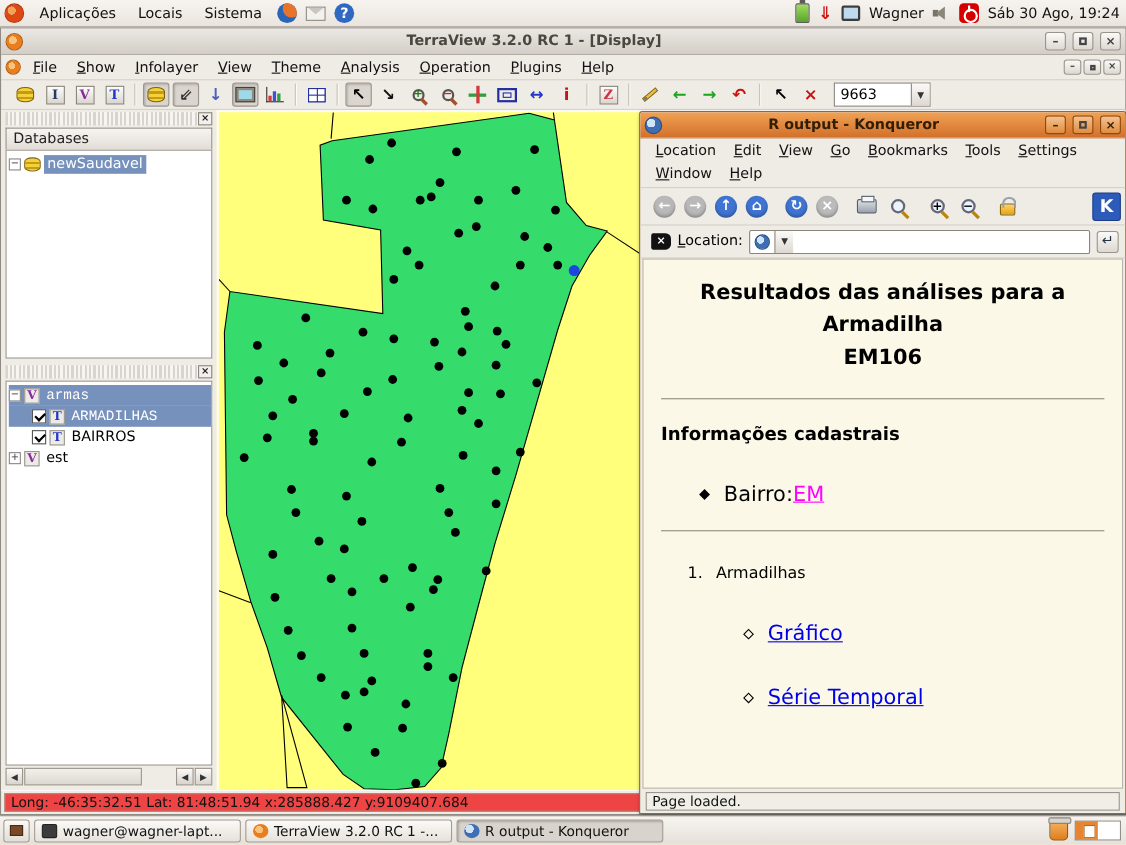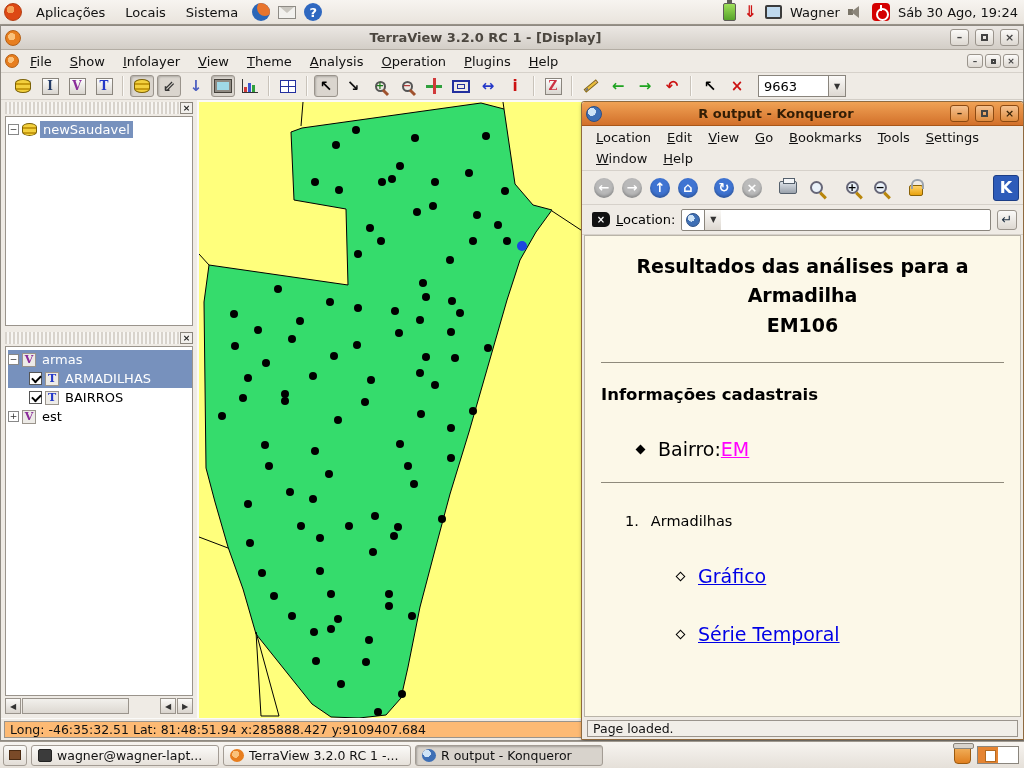--- a/index.html
+++ b/index.html
@@ -104,33 +104,33 @@
   .layer-icon i { width:10px; height:7px; background:#35DC35; border:1px solid #116611; transform:skewX(-25deg); display:block; }
   .v-icon,.t-icon { width:14px; height:14px; border:1px solid #9A948C; background:#EDEBE7; font-weight:bold; font-size:11px;
      display:flex; align-items:center; justify-content:center; font-family:"DejaVu Serif",serif; flex:none; }
   .v-icon { color:#8A2B9A; } .t-icon { color:#2438C8; }
   .checkbox { width:13px; height:13px; border:1px solid #555; background:#fff; position:relative; flex:none; }
   .checkbox.checked:after { content:""; position:absolute; left:2px; top:2px; width:7px; height:4px;
      border-left:2px solid #000; border-bottom:2px solid #000; transform:rotate(-45deg); }
   .tlabel { font-size:13px; padding:1px 3px; color:#000;text-align:right; }
   .sel { background:#7791BD; color:#fff; }
   .trow.rowsel { background:#7791BD; }
-  .trow.rowsel .tlabel { color:#fff; }
+  .trow.rowsel .tlabel { color:#fff;font-family:Liberation Mono, monospace; }
   .hscroll { height:16px; margin-top:2px; display:flex; align-items:stretch; gap:1px; }
   .sbtn { width:16px; background:linear-gradient(#FBFAF8,#D8D3CC); border:1px solid #9A948C; font-size:8px; color:#333;
      display:flex; align-items:center; justify-content:center; }
   .sthumb { flex:1; background:linear-gradient(#F2F0EC,#DDD8D1); border:1px solid #9A948C; margin-right:30px; }
 
   .map-area { position:relative; flex:1; border-left:2px solid #FBFAF8; border-top:2px solid #FBFAF8; background:#FFFF7C; overflow:hidden; }
   .map-area svg { position:absolute; left:0; top:0; }
   .map-dot { position:absolute; width:8px; height:8px; border-radius:50%; background:#000; transform:translate(-50%,-50%); }
   .map-dot.selpt { width:10px; height:10px; background:#1B46E0; }
 
   .tv-status { height:22px; border-top:1px solid #FBFAF8; display:flex; align-items:center; }
-  .status-field { flex:1; margin:2px 3px; border:1px solid #9A948C; background:#fdba74; height:17px;
+  .status-field { flex:1; margin:2px 3px; border:1px solid #9A948C; background:#ef4444; height:17px;
      display:flex; align-items:center; padding:0 5px; font-size:12.5px; color:#111; white-space:nowrap; }
 
   
   #kq-win { left:581px; top:101px; width:443px; height:639px; border-color:#8F6A3F; display:flex; flex-direction:column; border-radius:3px 3px 0 0; }
   .kq-menubar { min-height:44px; display:flex; flex-wrap:wrap; align-items:center; padding:1px 6px; border-bottom:1px solid #D6D1CA; }
   .kq-menubar .menu-item { padding:3px 8px; }
   .kq-toolbar { height:34px; display:flex; align-items:center; gap:4px; padding:0 4px 0 10px; border-bottom:1px solid #D6D1CA; }
   .kbtn { width:24px; height:24px; display:flex; align-items:center; justify-content:center; }
   .kcirc { width:20px; height:20px; border-radius:50%; color:#fff; font-size:13px; font-weight:bold; display:flex; align-items:center; justify-content:center; line-height:1; box-shadow:inset 0 -2px 3px rgba(0,0,0,.25); }
   .kgap { margin-left:8px; }
@@ -347,20 +347,21 @@
         </span>
       </div>
 
     <div class="tv-body">
       <div class="tv-side">
 
         <div class="dock" style="height:230px">
           <div class="dock-handle">
             <span class="dock-close">×</span>
           </div>
+          <div class="dock-title">Databases</div>
           <div class="tree">
             <div class="trow">
               <span class="expander">−</span>
               <span class="db-icon"></span>
               <span class="tlabel sel">newSaudavel</span>
             </div>
           </div>
         </div>
 
         <div class="dock" style="flex:1">

